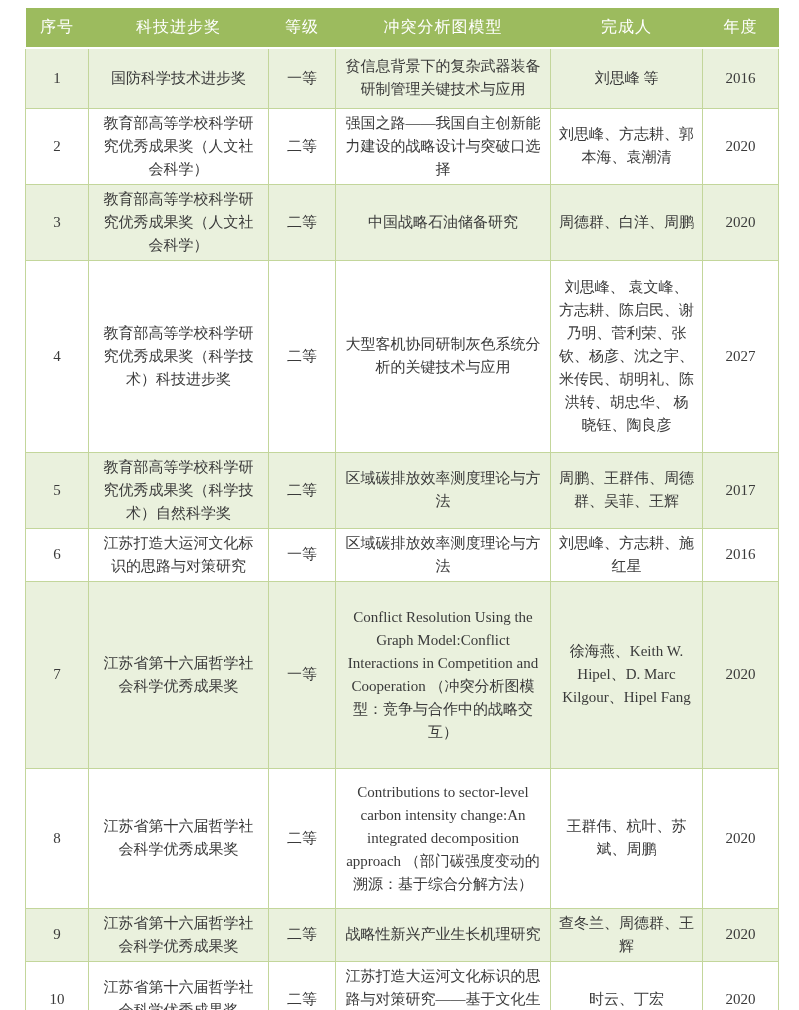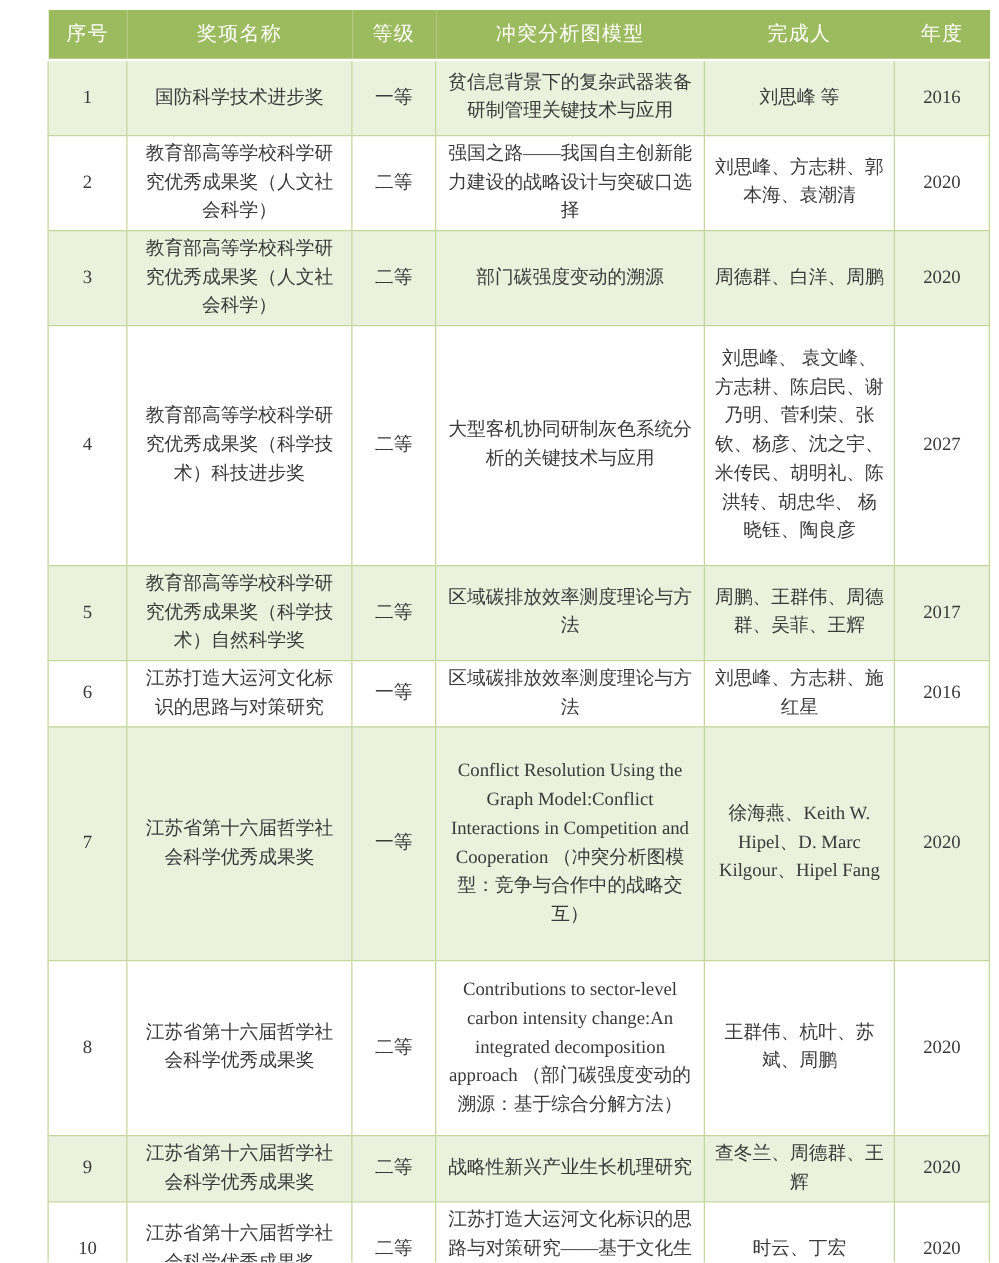--- a/index.html
+++ b/index.html
@@ -14,21 +14,21 @@
   *{box-sizing:border-box;margin:0;padding:0;}
   html,body{
     width:799px;
     background:var(--page-bg);
     font-family:"Liberation Serif","DejaVu Serif",serif;
     color:var(--body-text);
   }
   .page{
     width:799px;
     height:1010px;
-    padding:8px 21px 0 38px;
+    padding:8px 21px 0 25px;
     background:var(--page-bg);
     overflow:hidden;
   }
   table.awards{
     width:753px;
     border-collapse:collapse;
     table-layout:fixed;
   }
   table.awards th{
     background:var(--header-bg);
@@ -66,21 +66,21 @@
       <col style="width:63px">
       <col style="width:180px">
       <col style="width:67px">
       <col style="width:215px">
       <col style="width:152px">
       <col style="width:76px">
     </colgroup>
     <thead>
       <tr>
         <th>序号</th>
-        <th>奖项名称</th>
+        <th>科技进步奖</th>
         <th>等级</th>
         <th>冲突分析图模型</th>
         <th>完成人</th>
         <th>年度</th>
       </tr>
     </thead>
     <tbody>
       <tr style="height:60px">
         <td class="c-no">1</td>
         <td>国防科学技术进步奖</td>
@@ -94,21 +94,21 @@
         <td>教育部高等学校科学研究优秀成果奖（人文社会科学）</td>
         <td>二等</td>
         <td>强国之路——我国自主创新能力建设的战略设计与突破口选择</td>
         <td>刘思峰、方志耕、郭本海、袁潮清</td>
         <td>2020</td>
       </tr>
       <tr style="height:68px">
         <td class="c-no">3</td>
         <td>教育部高等学校科学研究优秀成果奖（人文社会科学）</td>
         <td>二等</td>
-        <td>部门碳强度变动的溯源</td>
+        <td>中国战略石油储备研究</td>
         <td>周德群、白洋、周鹏</td>
         <td>2020</td>
       </tr>
       <tr style="height:192px">
         <td class="c-no">4</td>
         <td>教育部高等学校科学研究优秀成果奖（科学技术）科技进步奖</td>
         <td>二等</td>
         <td>大型客机协同研制灰色系统分析的关键技术与应用</td>
         <td>刘思峰、 袁文峰、方志耕、陈启民、谢乃明、菅利荣、张钦、杨彦、沈之宇、米传民、胡明礼、陈洪转、胡忠华、 杨晓钰、陶良彦</td>
         <td>2027</td>

